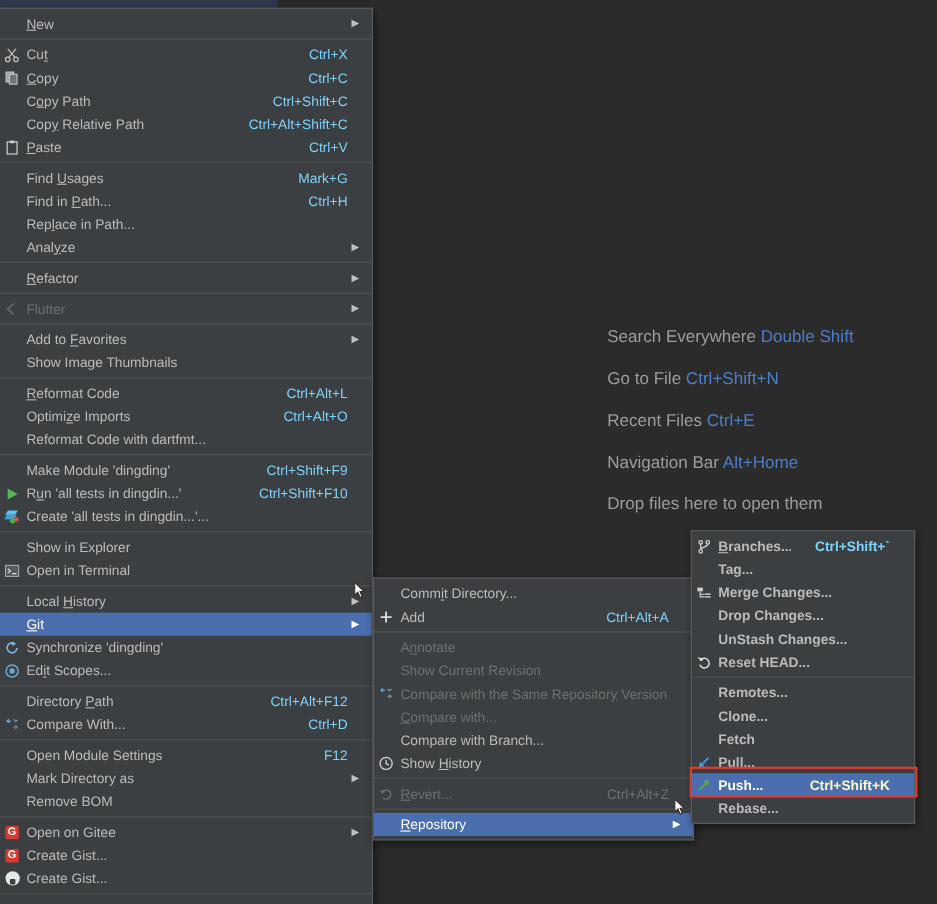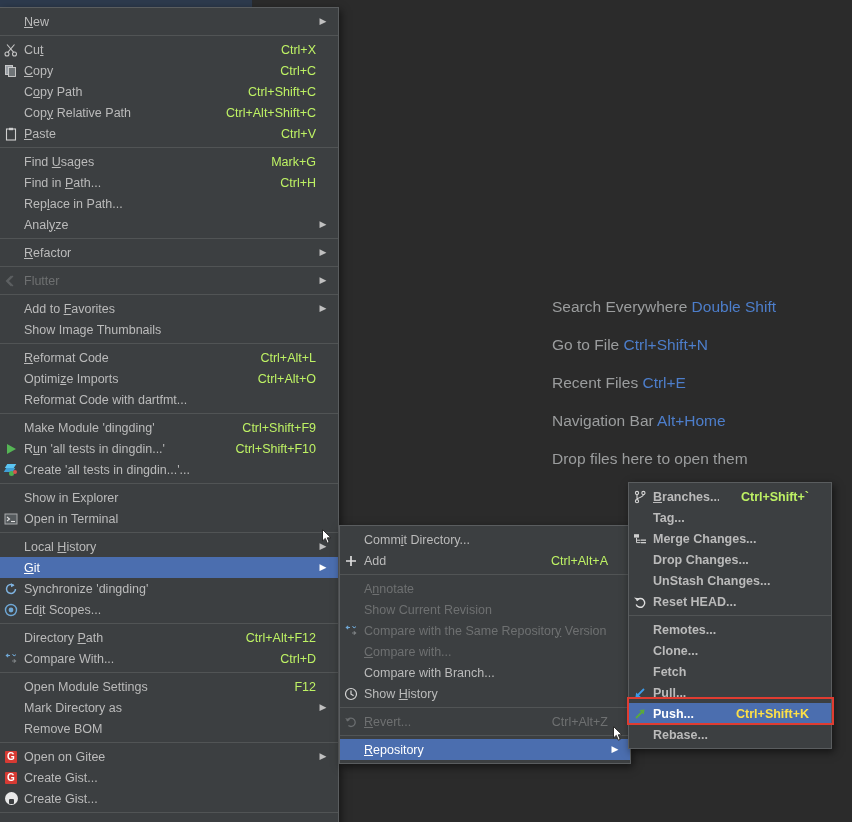--- a/index.html
+++ b/index.html
@@ -82,38 +82,38 @@
     align-items: center;
     justify-content: center;
   }
   .mi .label {
     flex: 1 1 auto;
     overflow: hidden;
     text-overflow: clip;
     padding-left: 2px;
   }
   .mi .accel {
-    color: #bef264;
+    color: #7dd3fc;
     padding-left: 22px;
     font-size: 12.5px;
   }
   .mi .arrow {
     width: 14px; min-width: 14px;
     text-align: center;
     font-size: 9px;
     color: #c0c0c0;
     line-height: 21px;
   }
   .mi.disabled .label,
   .mi.disabled .accel { color: #6e7071; }
   .mi.selected {
     background: #4b6eaf;
     color: #ffffff;
   }
-  .mi.selected .accel { color: #fde047; }
+  .mi.selected .accel { color: #fef9c3; }
   .mi.selected .arrow { color: #ffffff; }
   .sep {
     height: 1px;
     margin: 3px 0;
     background: #515455;
   }
   .mi u { text-decoration: underline; }
 
   
   .ic { display:block; }

